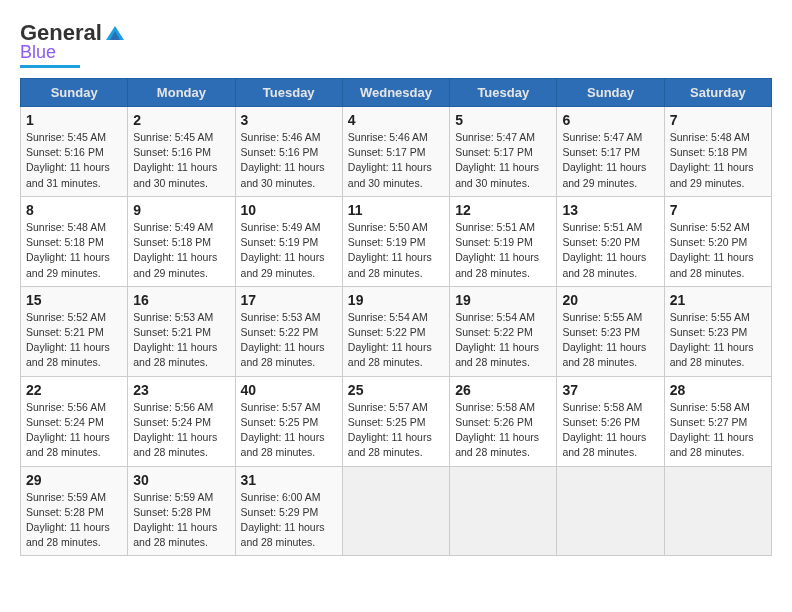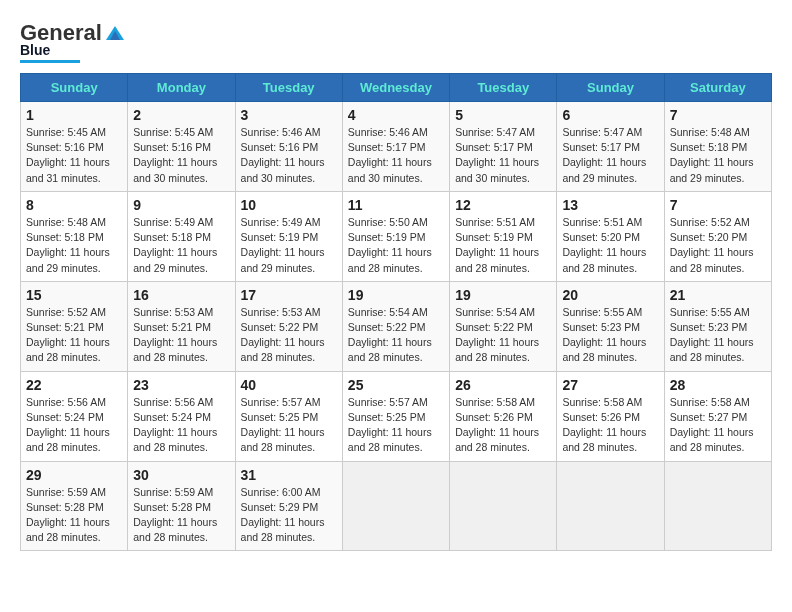--- a/index.html
+++ b/index.html
@@ -41,21 +41,21 @@
       font-weight: normal;
       color: #444;
     }
     table {
       width: 100%;
       border-collapse: collapse;
       font-size: 11px;
     }
     thead tr th {
       background: #2d6db5;
-      color: #5eead4;
+      color: #e5e5e5;
       padding: 6px 4px;
       text-align: center;
       font-size: 13px;
       font-weight: bold;
       border: 1px solid #2060a0;
     }
     tbody tr td {
       vertical-align: top;
       padding: 5px 5px;
       border: 1px solid #ccc;
@@ -88,21 +88,21 @@
 <div class="header-area">
   <div class="logo">
     <div style="display:flex;align-items:center;">
       <span style="font-size:22px;font-weight:bold;color:#333;">General</span>
       <svg width="22" height="22" viewBox="0 0 22 22" style="margin-left:2px;">
         <polygon points="2,18 11,4 20,18" fill="#1a9fdf"></polygon>
         <polygon points="6,18 11,9 16,18" fill="#2d6db5"></polygon>
       </svg>
     </div>
     <div style="display:flex;align-items:center;margin-top:-4px;">
-      <span style="font-size:14px;font-weight:bold;color:#0f172a;">Blue</span>
+      <span style="font-size:18px;font-weight:normal;color:#8b5cf6;">Blue</span>
     </div>
     <div class="logo-line"></div>
   </div>
   <div class="title-area">
     <h1></h1>
     <h2></h2>
   </div>
 </div>
 
 <table>
@@ -301,21 +301,21 @@
 and 28 minutes.</div>
         </td>
         <td>
           <span class="day-num">26</span>
           <div class="day-info" style="white-space: pre-line;">Sunrise: 5:58 AM
 Sunset: 5:26 PM
 Daylight: 11 hours
 and 28 minutes.</div>
         </td>
         <td>
-          <span class="day-num">27</span>
+          <span class="day-num">37</span>
           <div class="day-info" style="white-space: pre-line;">Sunrise: 5:58 AM
 Sunset: 5:26 PM
 Daylight: 11 hours
 and 28 minutes.</div>
         </td>
         <td>
           <span class="day-num">28</span>
           <div class="day-info" style="white-space: pre-line;">Sunrise: 5:58 AM
 Sunset: 5:27 PM
 Daylight: 11 hours

